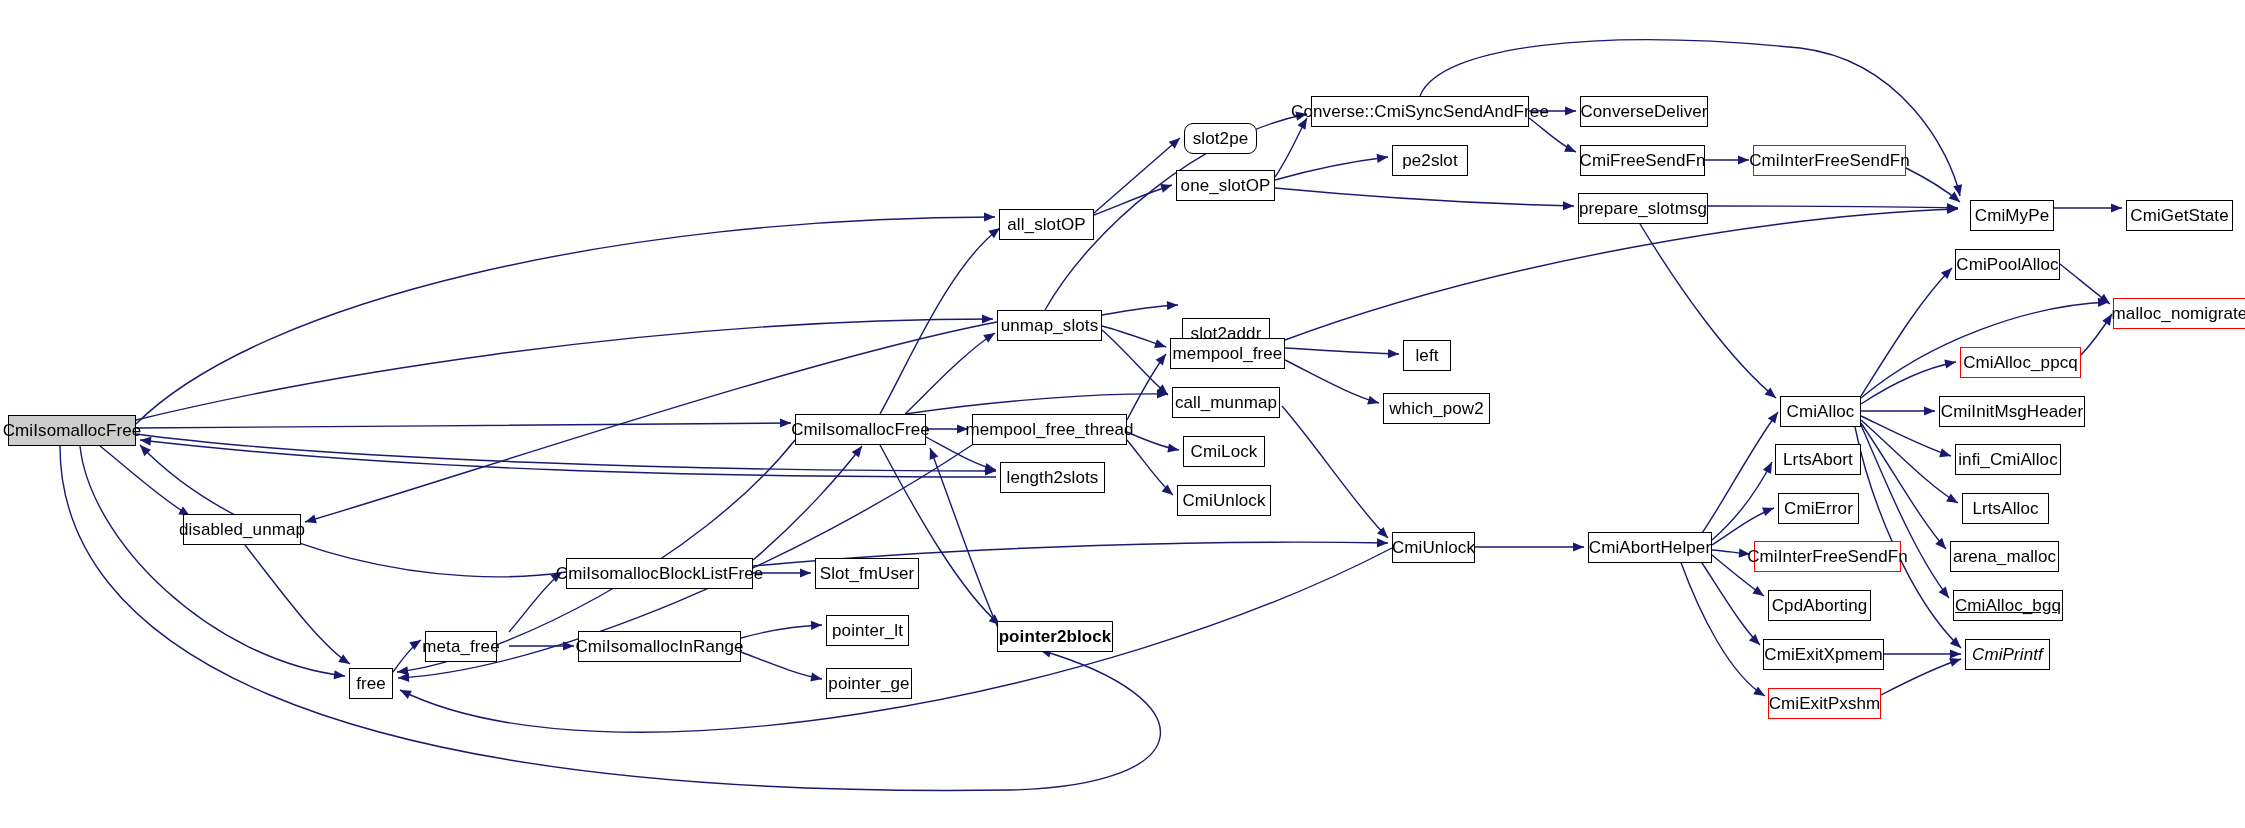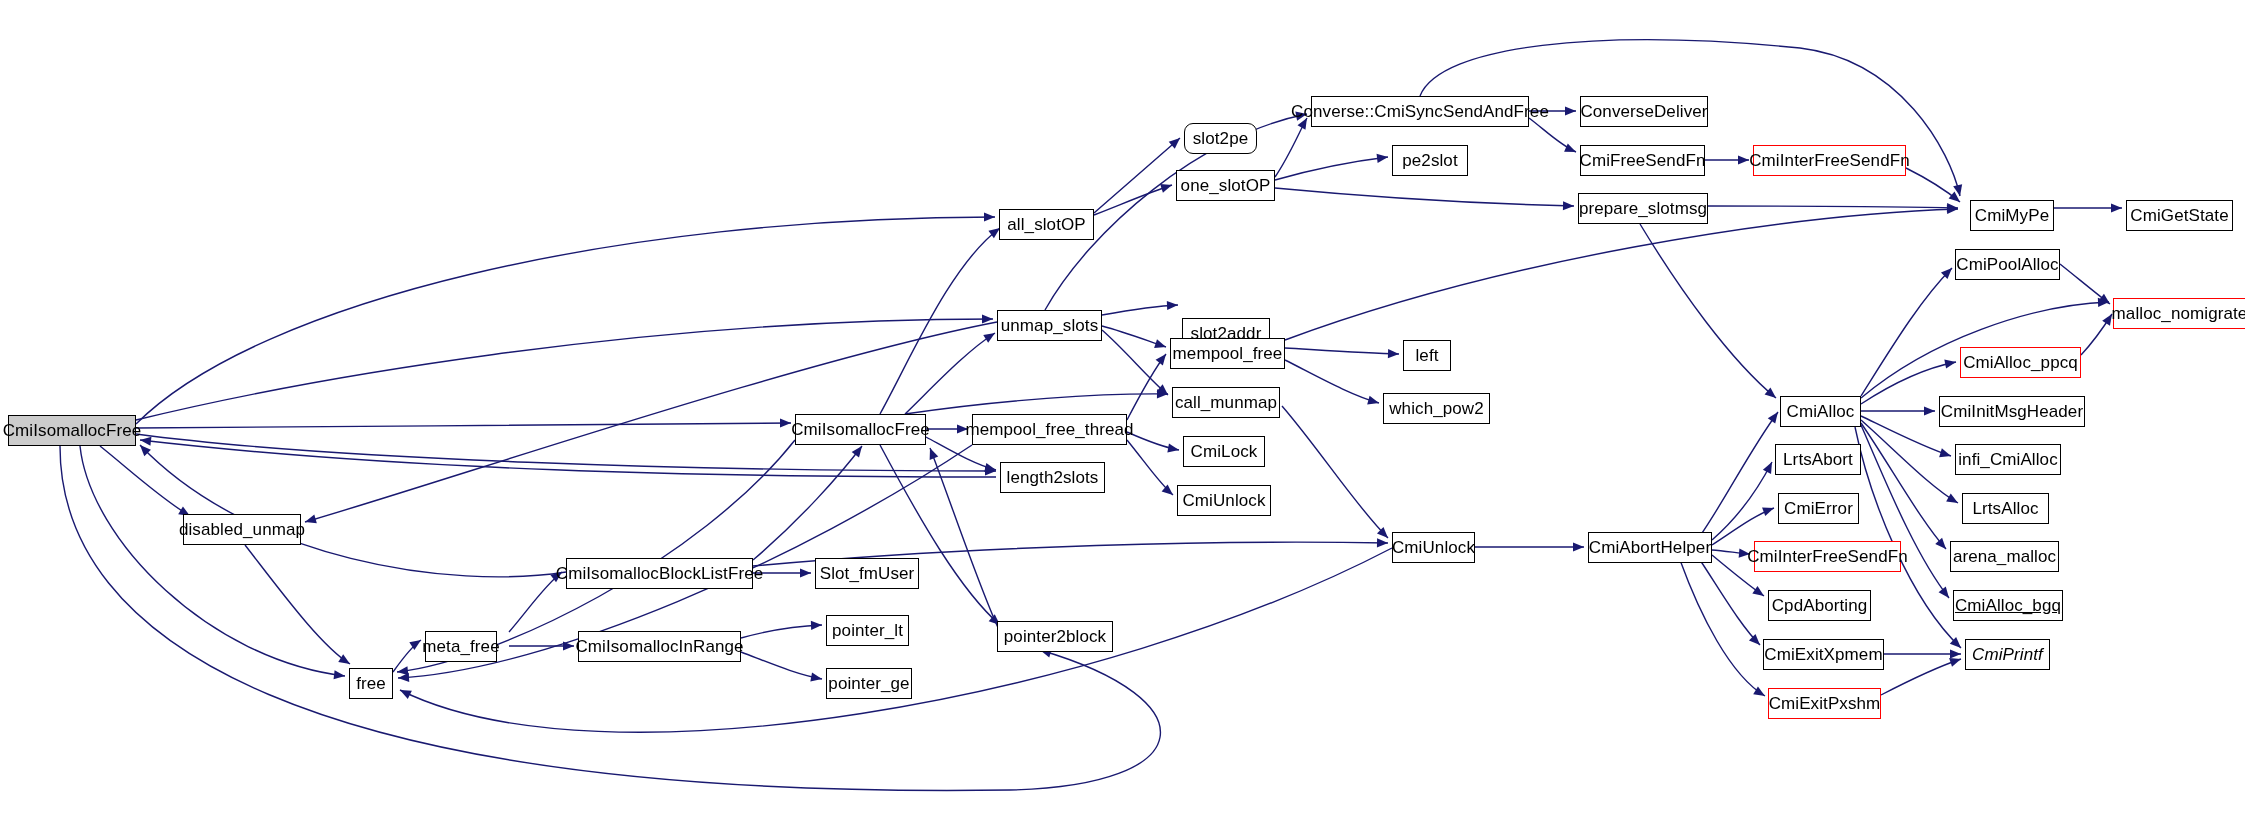--- a/index.html
+++ b/index.html
@@ -221,21 +221,21 @@
     </div>
     <div class="node" style="left: 815px; top: 558px; width: 104px;">
       <span>Slot_fmUser</span>
     </div>
     <div class="node" style="left: 826px; top: 615px; width: 83px;">
       <span>pointer_lt</span>
     </div>
     <div class="node" style="left: 826px; top: 668px; width: 86px;">
       <span>pointer_ge</span>
     </div>
-    <div class="node" style="left: 997px; top: 621px; width: 116px;">
+    <div class="node" style="left: 997px; top: 621px; width: 116px; font-weight: bold;">
       <span>pointer2block</span>
     </div>
     <div class="node" style="left: 999px; top: 209px; width: 95px;">
       <span>all_slotOP</span>
     </div>
     <div class="node" style="left: 997px; top: 310px; width: 105px;">
       <span>unmap_slots</span>
     </div>
     <div class="node" style="left: 795px; top: 414px; width: 131px;">
       <span>CmiIsomallocFree</span>

